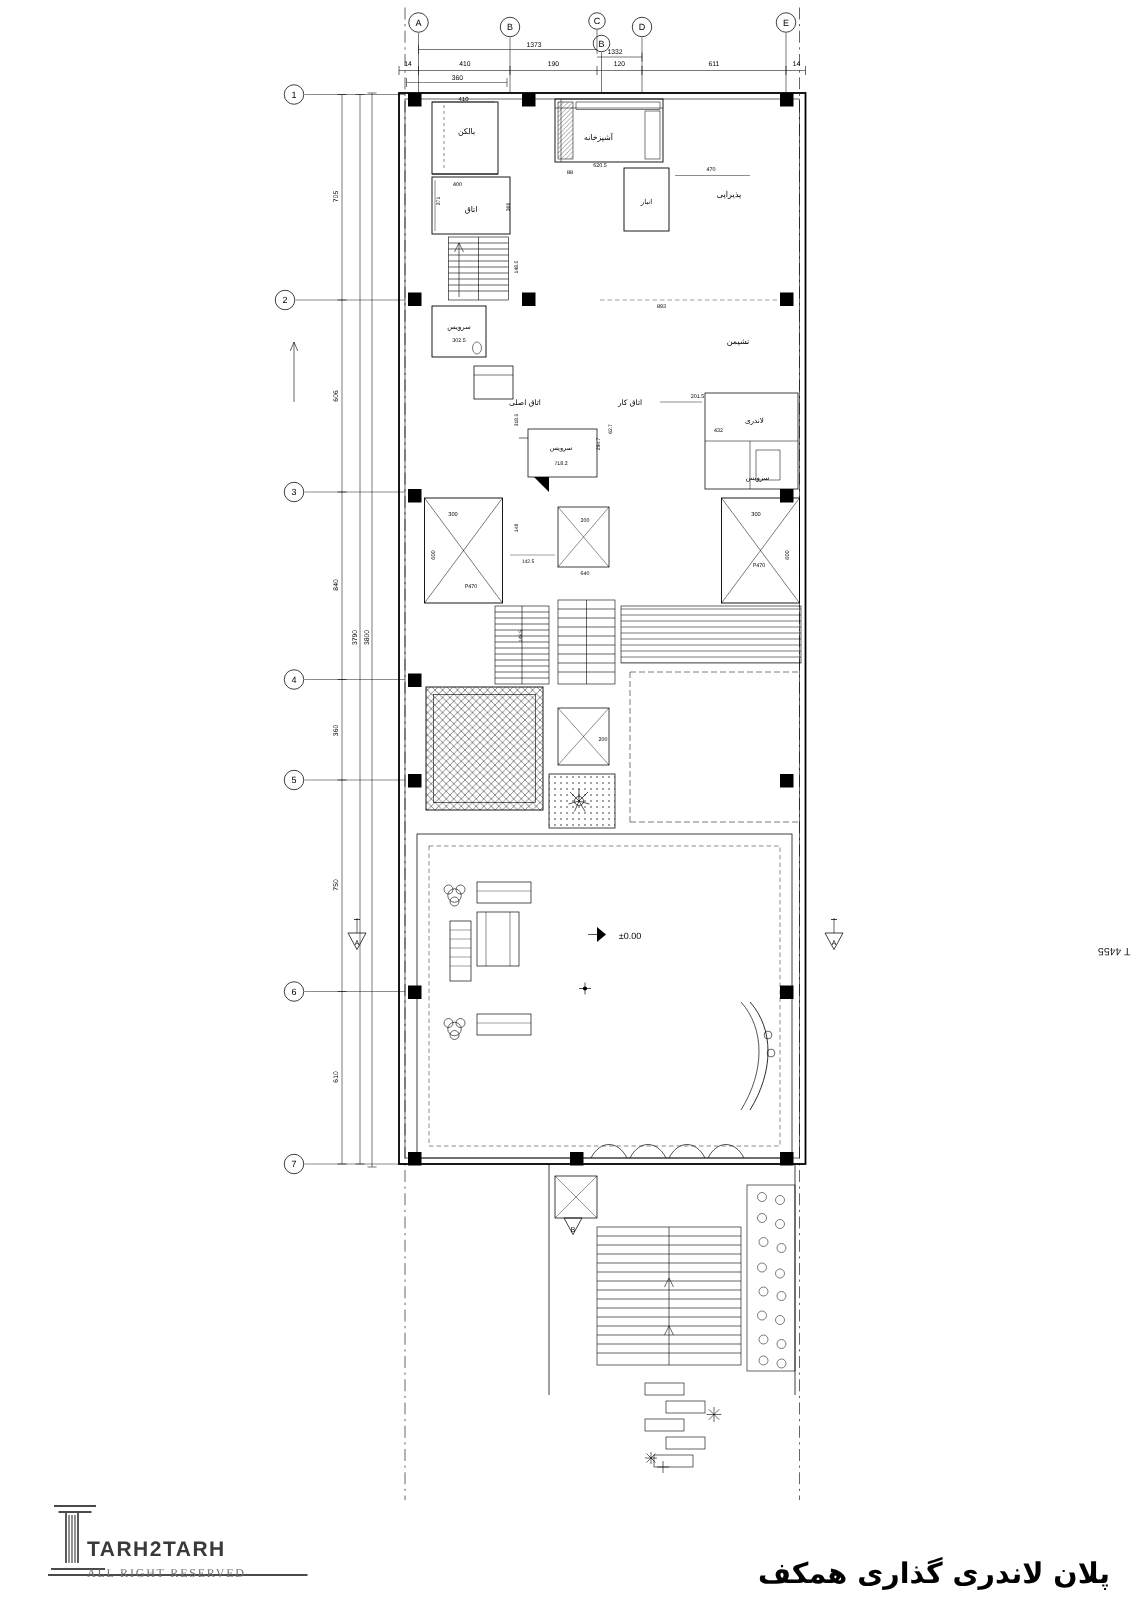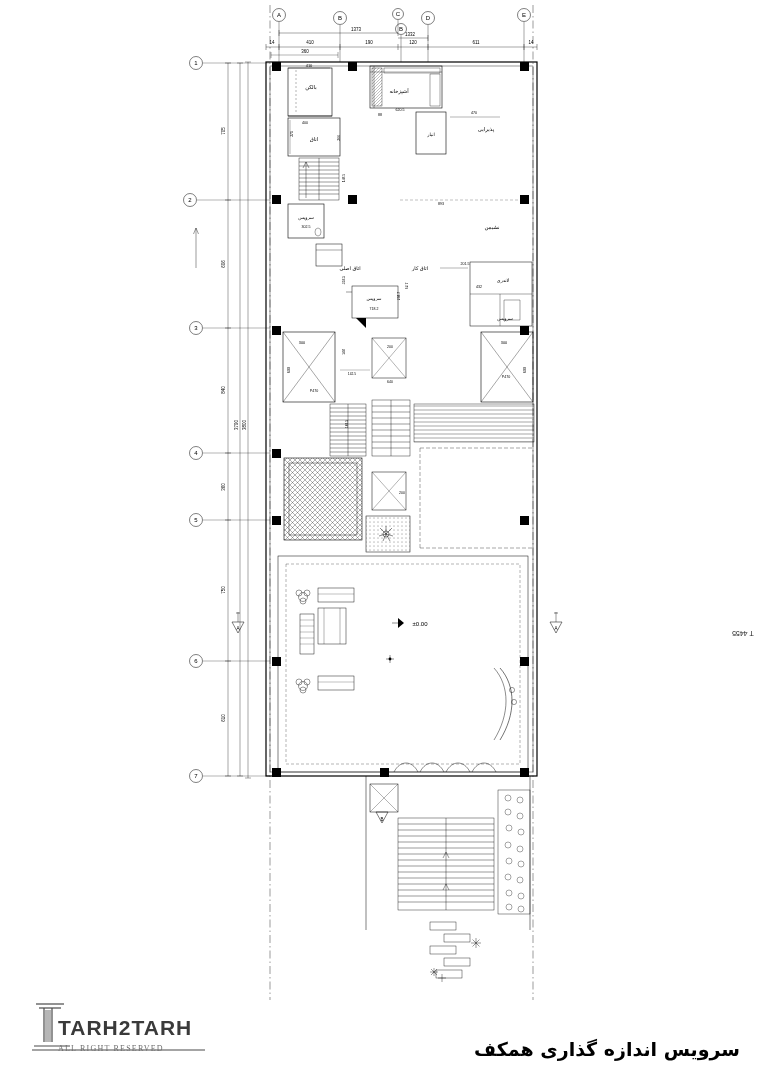--- a/index.html
+++ b/index.html
@@ -42,21 +42,21 @@
     position: absolute;
     left: 30px;
     bottom: 22px;
     width: 180px;
     height: 62px;
   }
   .logo-text {
     position: absolute;
     left: 58px;
     bottom: 40px;
-    font-size: 21px;
+    font-size: 14px;
     font-weight: bold;
     letter-spacing: 1px;
     color: #3a3a3a;
     font-family: "Liberation Sans", sans-serif;
   }
   .logo-sub {
     position: absolute;
     left: 58px;
     bottom: 27px;
     font-size: 8px;
@@ -482,15 +482,15 @@
       <path d="M4,50 L40,50"></path>
       <path d="M2,54 L175,54"></path>
     </g>
     <g stroke="#4a4a4a" fill="none" stroke-width="0.8">
       <path d="M16,14 L16,46 M18,14 L18,46 M20,14 L20,46"></path>
     </g>
   </svg>
   <div class="logo-text">TARH2TARH</div>
   <div class="logo-sub">ALL RIGHT RESERVED</div>
 
-  <div class="ttl">سرویس اندازه گذاری همکف</div>
+  <div class="ttl">پلان لاندری گذاری همکف</div>
 
 </div>
 
 </body></html>

